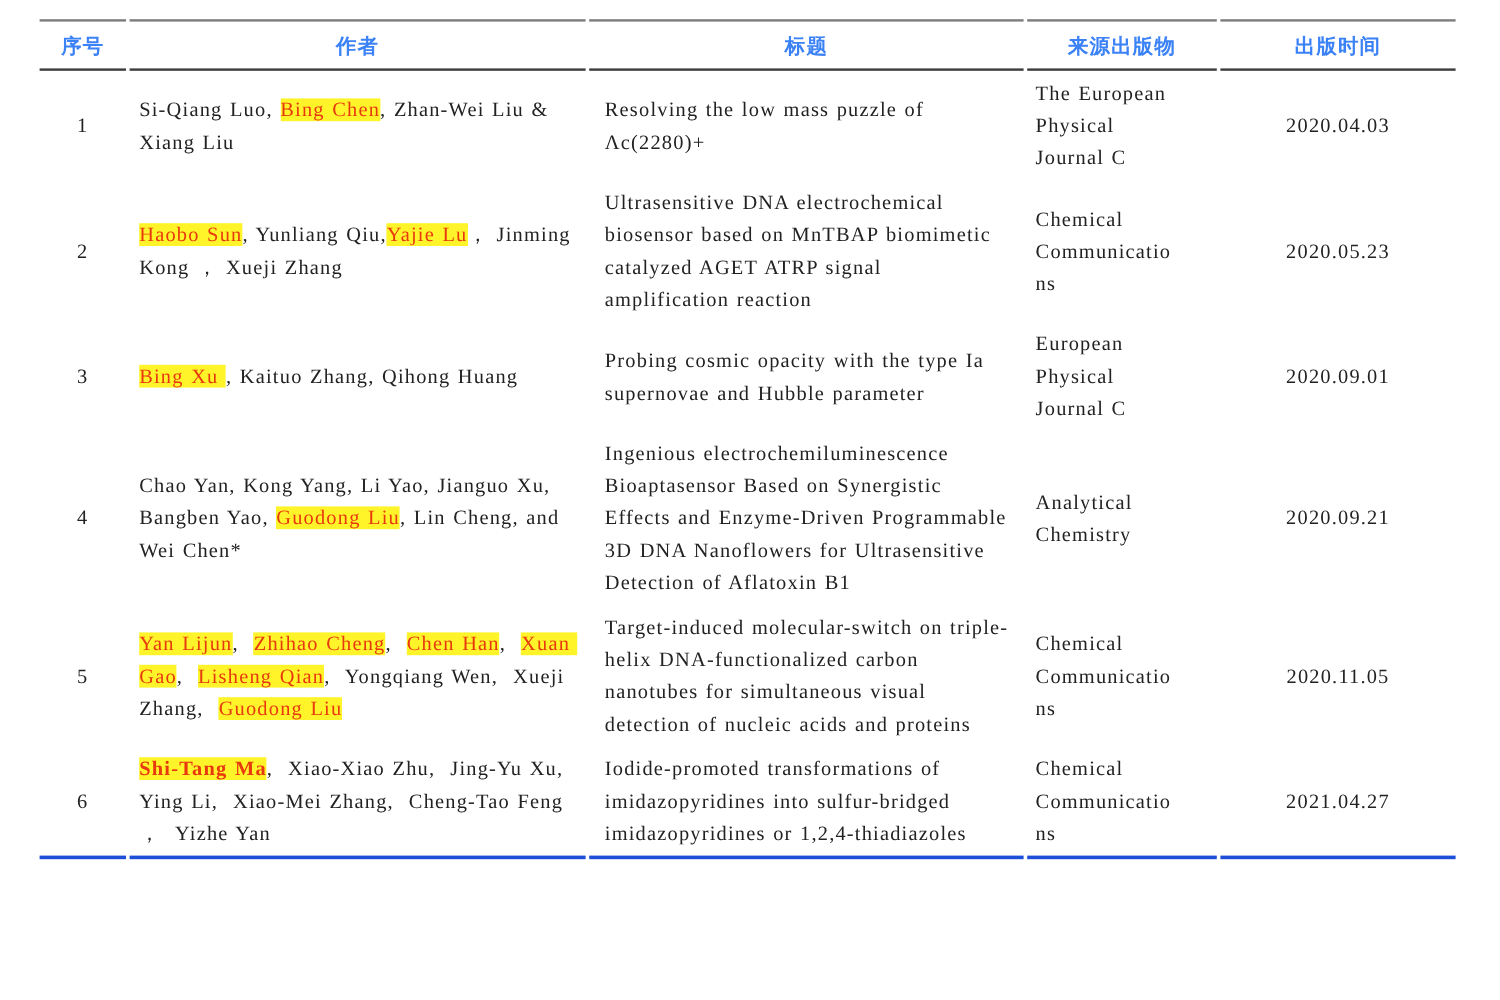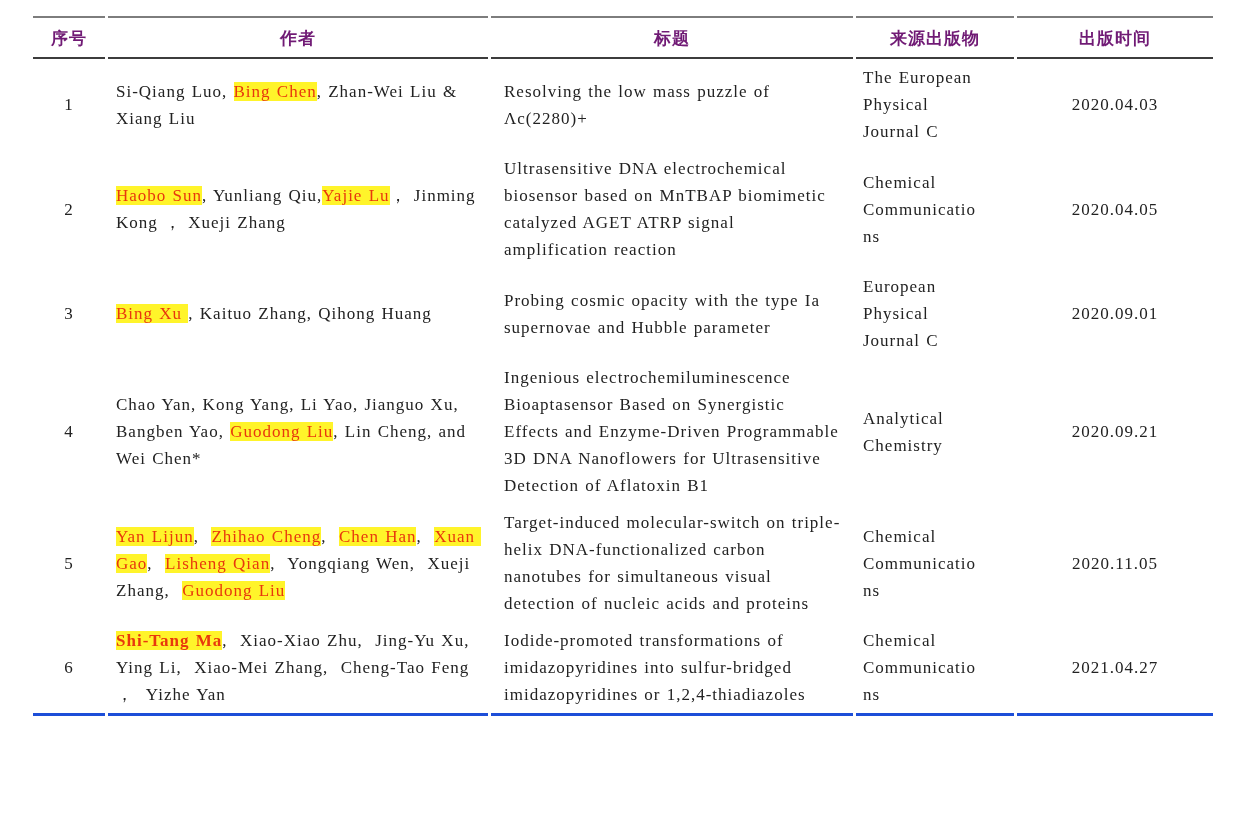--- a/index.html
+++ b/index.html
@@ -12,21 +12,21 @@
   table.pub{
     border-collapse:separate;
     border-spacing:3px 0;
     table-layout:fixed;
     width:1186px;
   }
   th{
     font-family:"Liberation Sans","DejaVu Sans",sans-serif;
     font-weight:700;
     font-size:17px;
-    color:#701a75;
+    color:#3b82f6;
     text-align:center;
     padding:9px 0 7px 0;
     border-top:2px solid #7d7d7d;
     border-bottom:2px solid #3c3c3c;
     letter-spacing:1px;
   }
   tbody td{
     vertical-align:middle;
     font-size:17px;
     line-height:27px;
@@ -75,21 +75,21 @@
           <td class="authors"><span class="">Si-Qiang Luo, </span><span class="hl">Bing Chen</span><span class="">, Zhan-Wei Liu &amp; Xiang Liu</span></td>
           <td class="title">Resolving the low mass puzzle of Λc(2280)+</td>
           <td class="source">The European Physical Journal C</td>
           <td class="date">2020.04.03</td>
         </tr>
         <tr>
           <td class="num">2</td>
           <td class="authors"><span class="hl">Haobo Sun</span><span class="">, Yunliang Qiu,</span><span class="hl">Yajie Lu</span><span class="">， Jinming Kong ， Xueji Zhang</span></td>
           <td class="title">Ultrasensitive DNA electrochemical biosensor based on MnTBAP biomimetic catalyzed AGET ATRP signal amplification reaction</td>
           <td class="source">Chemical Communications</td>
-          <td class="date">2020.04.05</td>
+          <td class="date">2020.05.23</td>
         </tr>
         <tr>
           <td class="num">3</td>
           <td class="authors"><span class="hl">Bing Xu </span><span class="">, Kaituo Zhang, Qihong Huang</span></td>
           <td class="title">Probing cosmic opacity with the type Ia supernovae and Hubble parameter</td>
           <td class="source">European Physical Journal C</td>
           <td class="date">2020.09.01</td>
         </tr>
         <tr>
           <td class="num">4</td>

